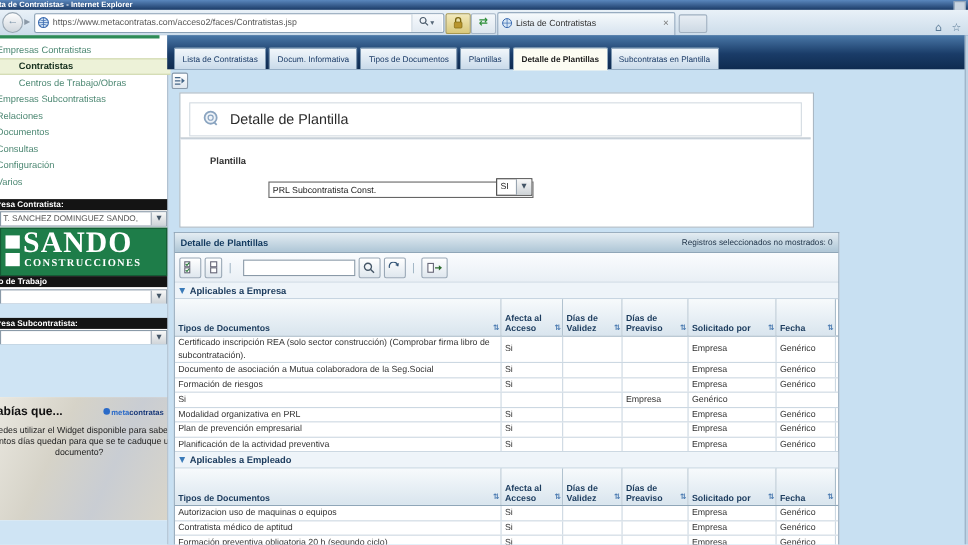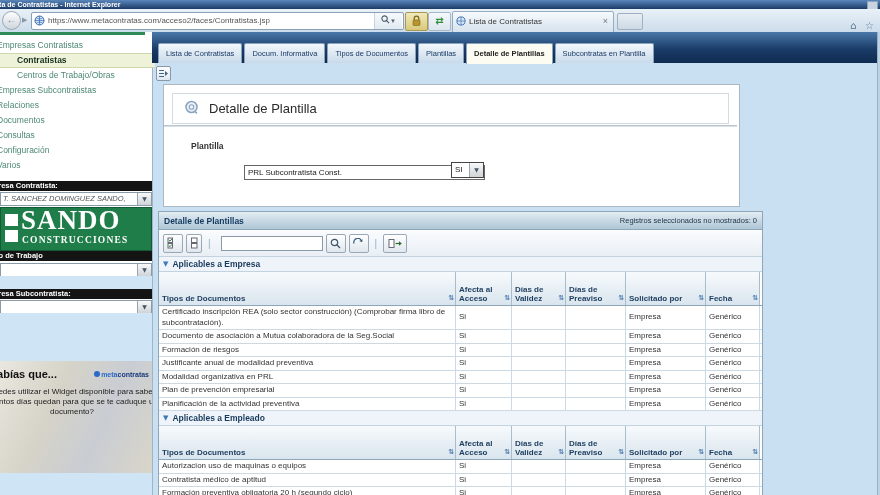--- a/index.html
+++ b/index.html
@@ -43,21 +43,21 @@
   #menu{left:-5px;top:6px;width:160px;}
   .mitem{height:15px;line-height:15px;font-size:8.5px;color:#4d8873;padding-left:2px;white-space:nowrap;cursor:pointer;}
   .mitem.sub{padding-left:22px;}
   .mitem.sel{background:#edf2d8;border-top:1px solid #cfd8ac;border-bottom:1px solid #cfd8ac;
     border-left:4px solid #2e7d4f;color:#17301f;font-weight:bold;height:13px;line-height:13px;}
   .mitem.sel.sub{padding-left:18px;}
   .blackbar{left:0;width:152px;height:10px;background:#141414;color:#fff;font-size:7.5px;
     font-weight:bold;line-height:10px;white-space:nowrap;overflow:hidden;}
   .sbsel{left:0;width:150px;height:12px;background:#fff;border:1px solid #8a9aa8;
     font-size:7.5px;color:#555;line-height:12px;white-space:nowrap;overflow:hidden;}
-  .sbsel .val{margin-left:2px;font-style:italic;}
+  .sbsel .val{margin-left:2px;}
   .arrbtn{position:absolute;right:0;top:0;width:13px;height:12px;
     background:linear-gradient(#f8f8f8,#cfd4d8);border-left:1px solid #98a4b0;
     font-size:6px;color:#456;text-align:center;line-height:12px;font-family:"DejaVu Sans",sans-serif;}
   #logo{left:0;top:175px;width:150px;height:42px;background:#1e7d49;border:1px solid #145a34;}
   #logo .flag1{position:absolute;left:4px;top:6px;width:13px;height:12px;background:#fff;}
   #logo .flag2{position:absolute;left:4px;top:22px;width:13px;height:12px;background:#fff;}
   #logo .l1{position:absolute;left:20px;top:-3px;font-family:"Liberation Serif",serif;
     font-weight:bold;font-size:27px;color:#fff;letter-spacing:1px;}
   #logo .l2{position:absolute;left:21px;top:27px;font-family:"Liberation Serif",serif;
     font-weight:bold;font-size:9.5px;color:#fff;letter-spacing:1.2px;}
@@ -357,21 +357,20 @@
       </div>
       <div class="grow">
         <div class="gcell">Formación de riesgos</div>
         <div class="gcell">Si</div>
         <div class="gcell"></div>
         <div class="gcell"></div>
         <div class="gcell">Empresa</div>
         <div class="gcell">Genérico</div>
       </div>
       <div class="grow">
-        <div class="gcell">Justificante anual de modalidad preventiva</div>
         <div class="gcell">Si</div>
         <div class="gcell"></div>
         <div class="gcell"></div>
         <div class="gcell">Empresa</div>
         <div class="gcell">Genérico</div>
       </div>
       <div class="grow">
         <div class="gcell">Modalidad organizativa en PRL</div>
         <div class="gcell">Si</div>
         <div class="gcell"></div>

